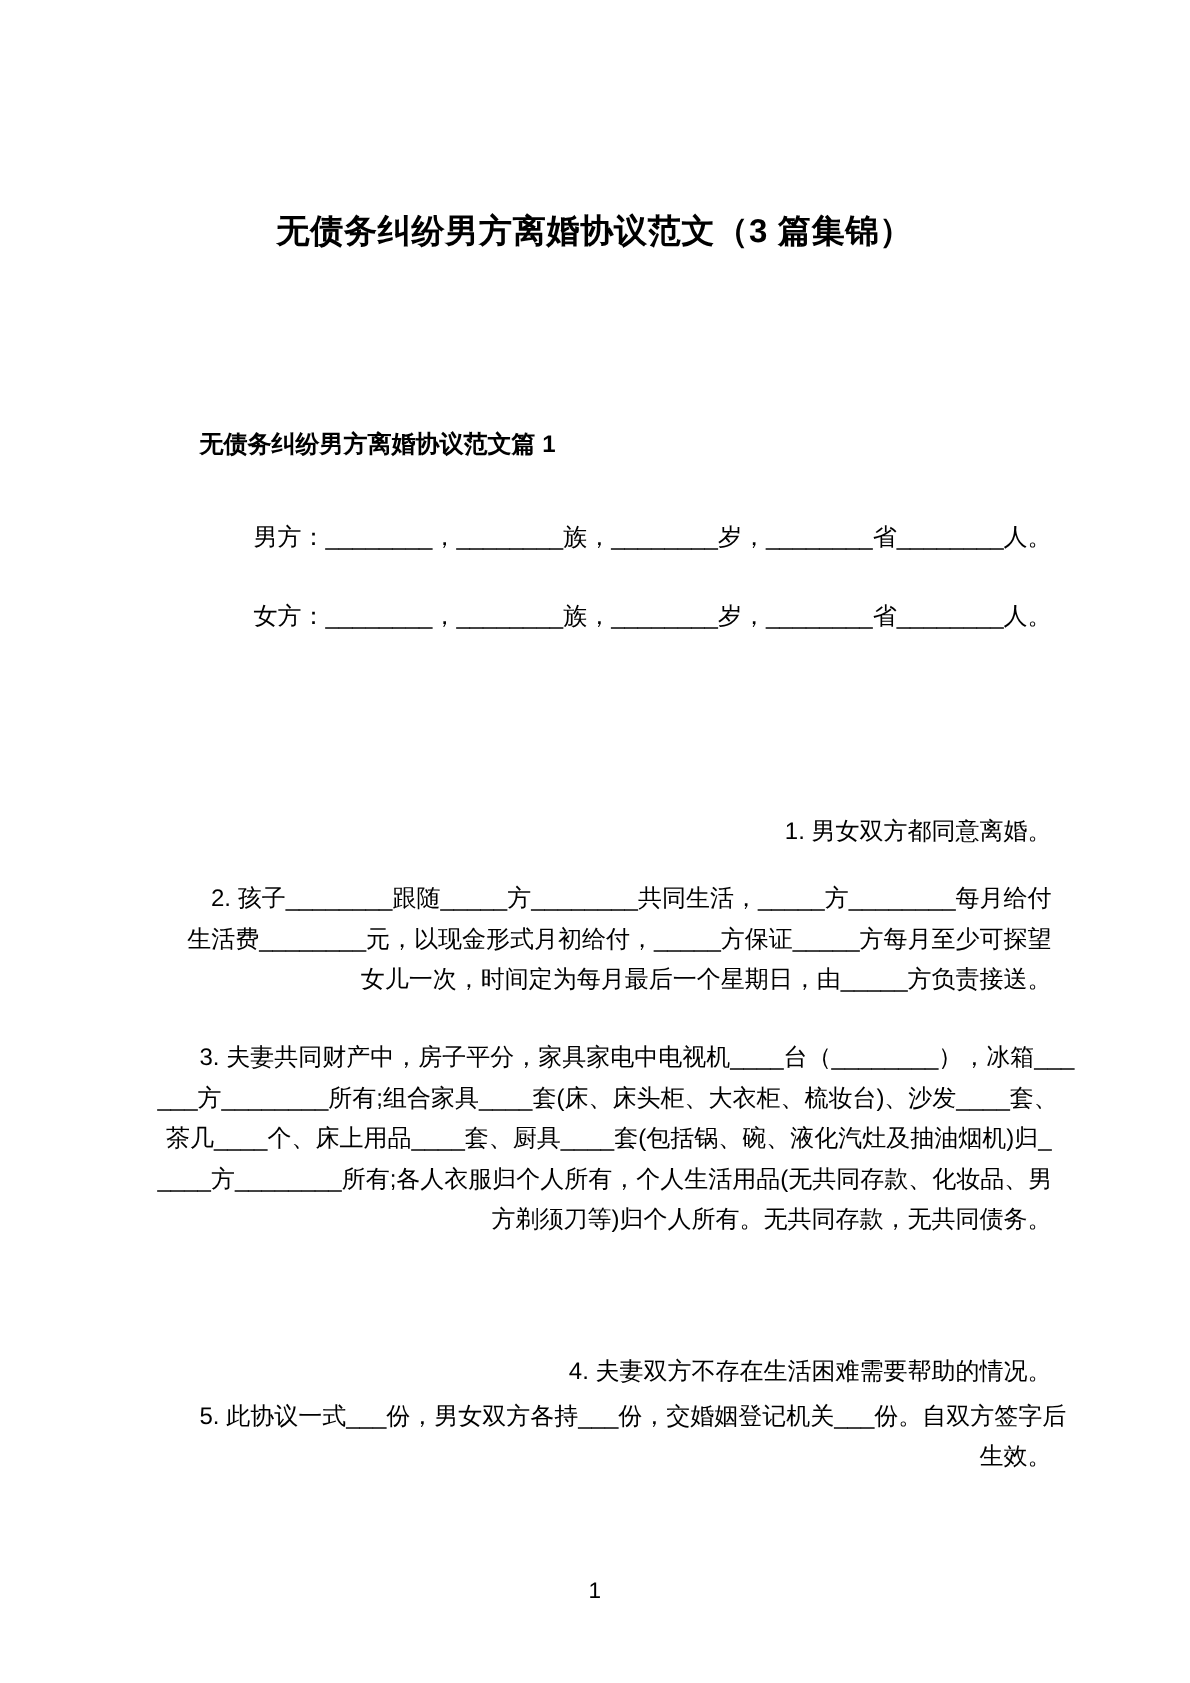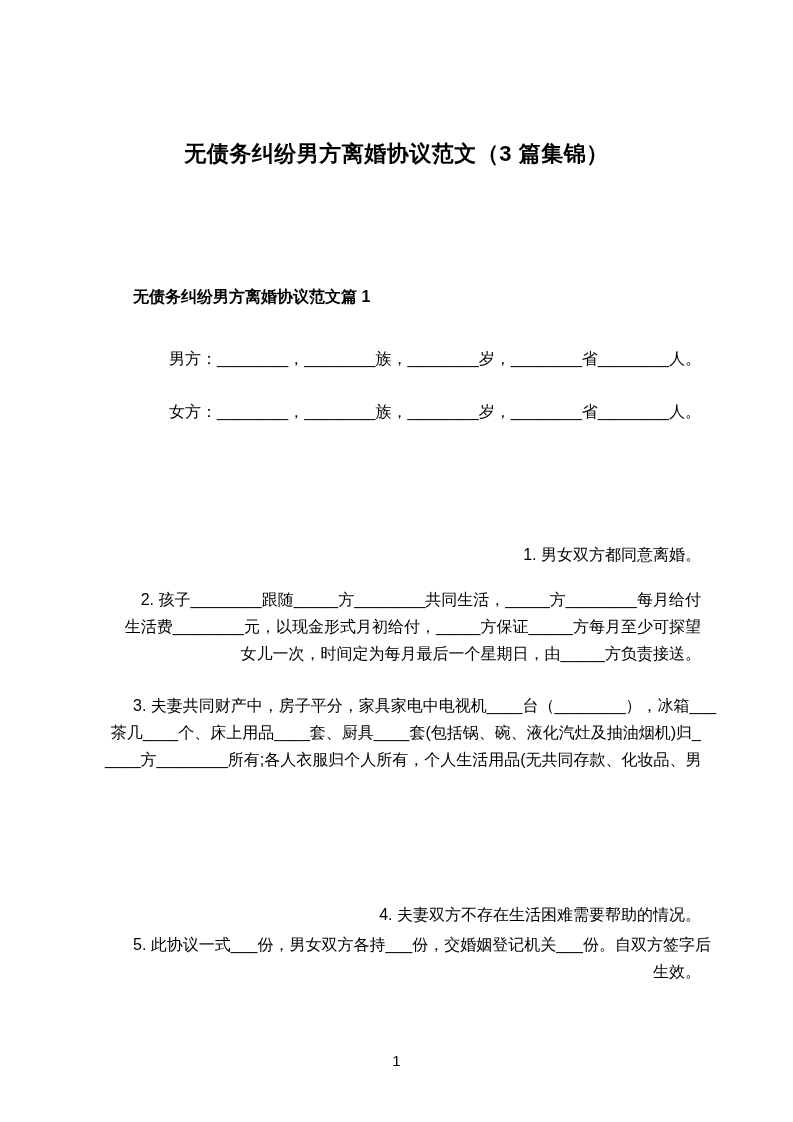--- a/index.html
+++ b/index.html
@@ -87,22 +87,24 @@
   </div>
 
   <div class="para p5">
     <div class="line indent">2. 孩子________跟随_____方________共同生活，_____方________每月给付</div>
     <div class="line">生活费________元，以现金形式月初给付，_____方保证_____方每月至少可探望</div>
     <div class="line">女儿一次，时间定为每月最后一个星期日，由_____方负责接送。</div>
   </div>
 
   <div class="para p6">
     <div class="line indent">3. 夫妻共同财产中，房子平分，家具家电中电视机____台（________），冰箱___</div>
+    <div class="line">___方________所有;组合家具____套(床、床头柜、大衣柜、梳妆台)、沙发____套、</div>
     <div class="line">茶几____个、床上用品____套、厨具____套(包括锅、碗、液化汽灶及抽油烟机)归_</div>
     <div class="line">____方________所有;各人衣服归个人所有，个人生活用品(无共同存款、化妆品、男</div>
+    <div class="line">方剃须刀等)归个人所有。无共同存款，无共同债务。</div>
   </div>
 
   <div class="para p7">
     <div class="line indent">4. 夫妻双方不存在生活困难需要帮助的情况。</div>
   </div>
 
   <div class="para p8">
     <div class="line indent">5. 此协议一式___份，男女双方各持___份，交婚姻登记机关___份。自双方签字后</div>
     <div class="line">生效。</div>
   </div>

